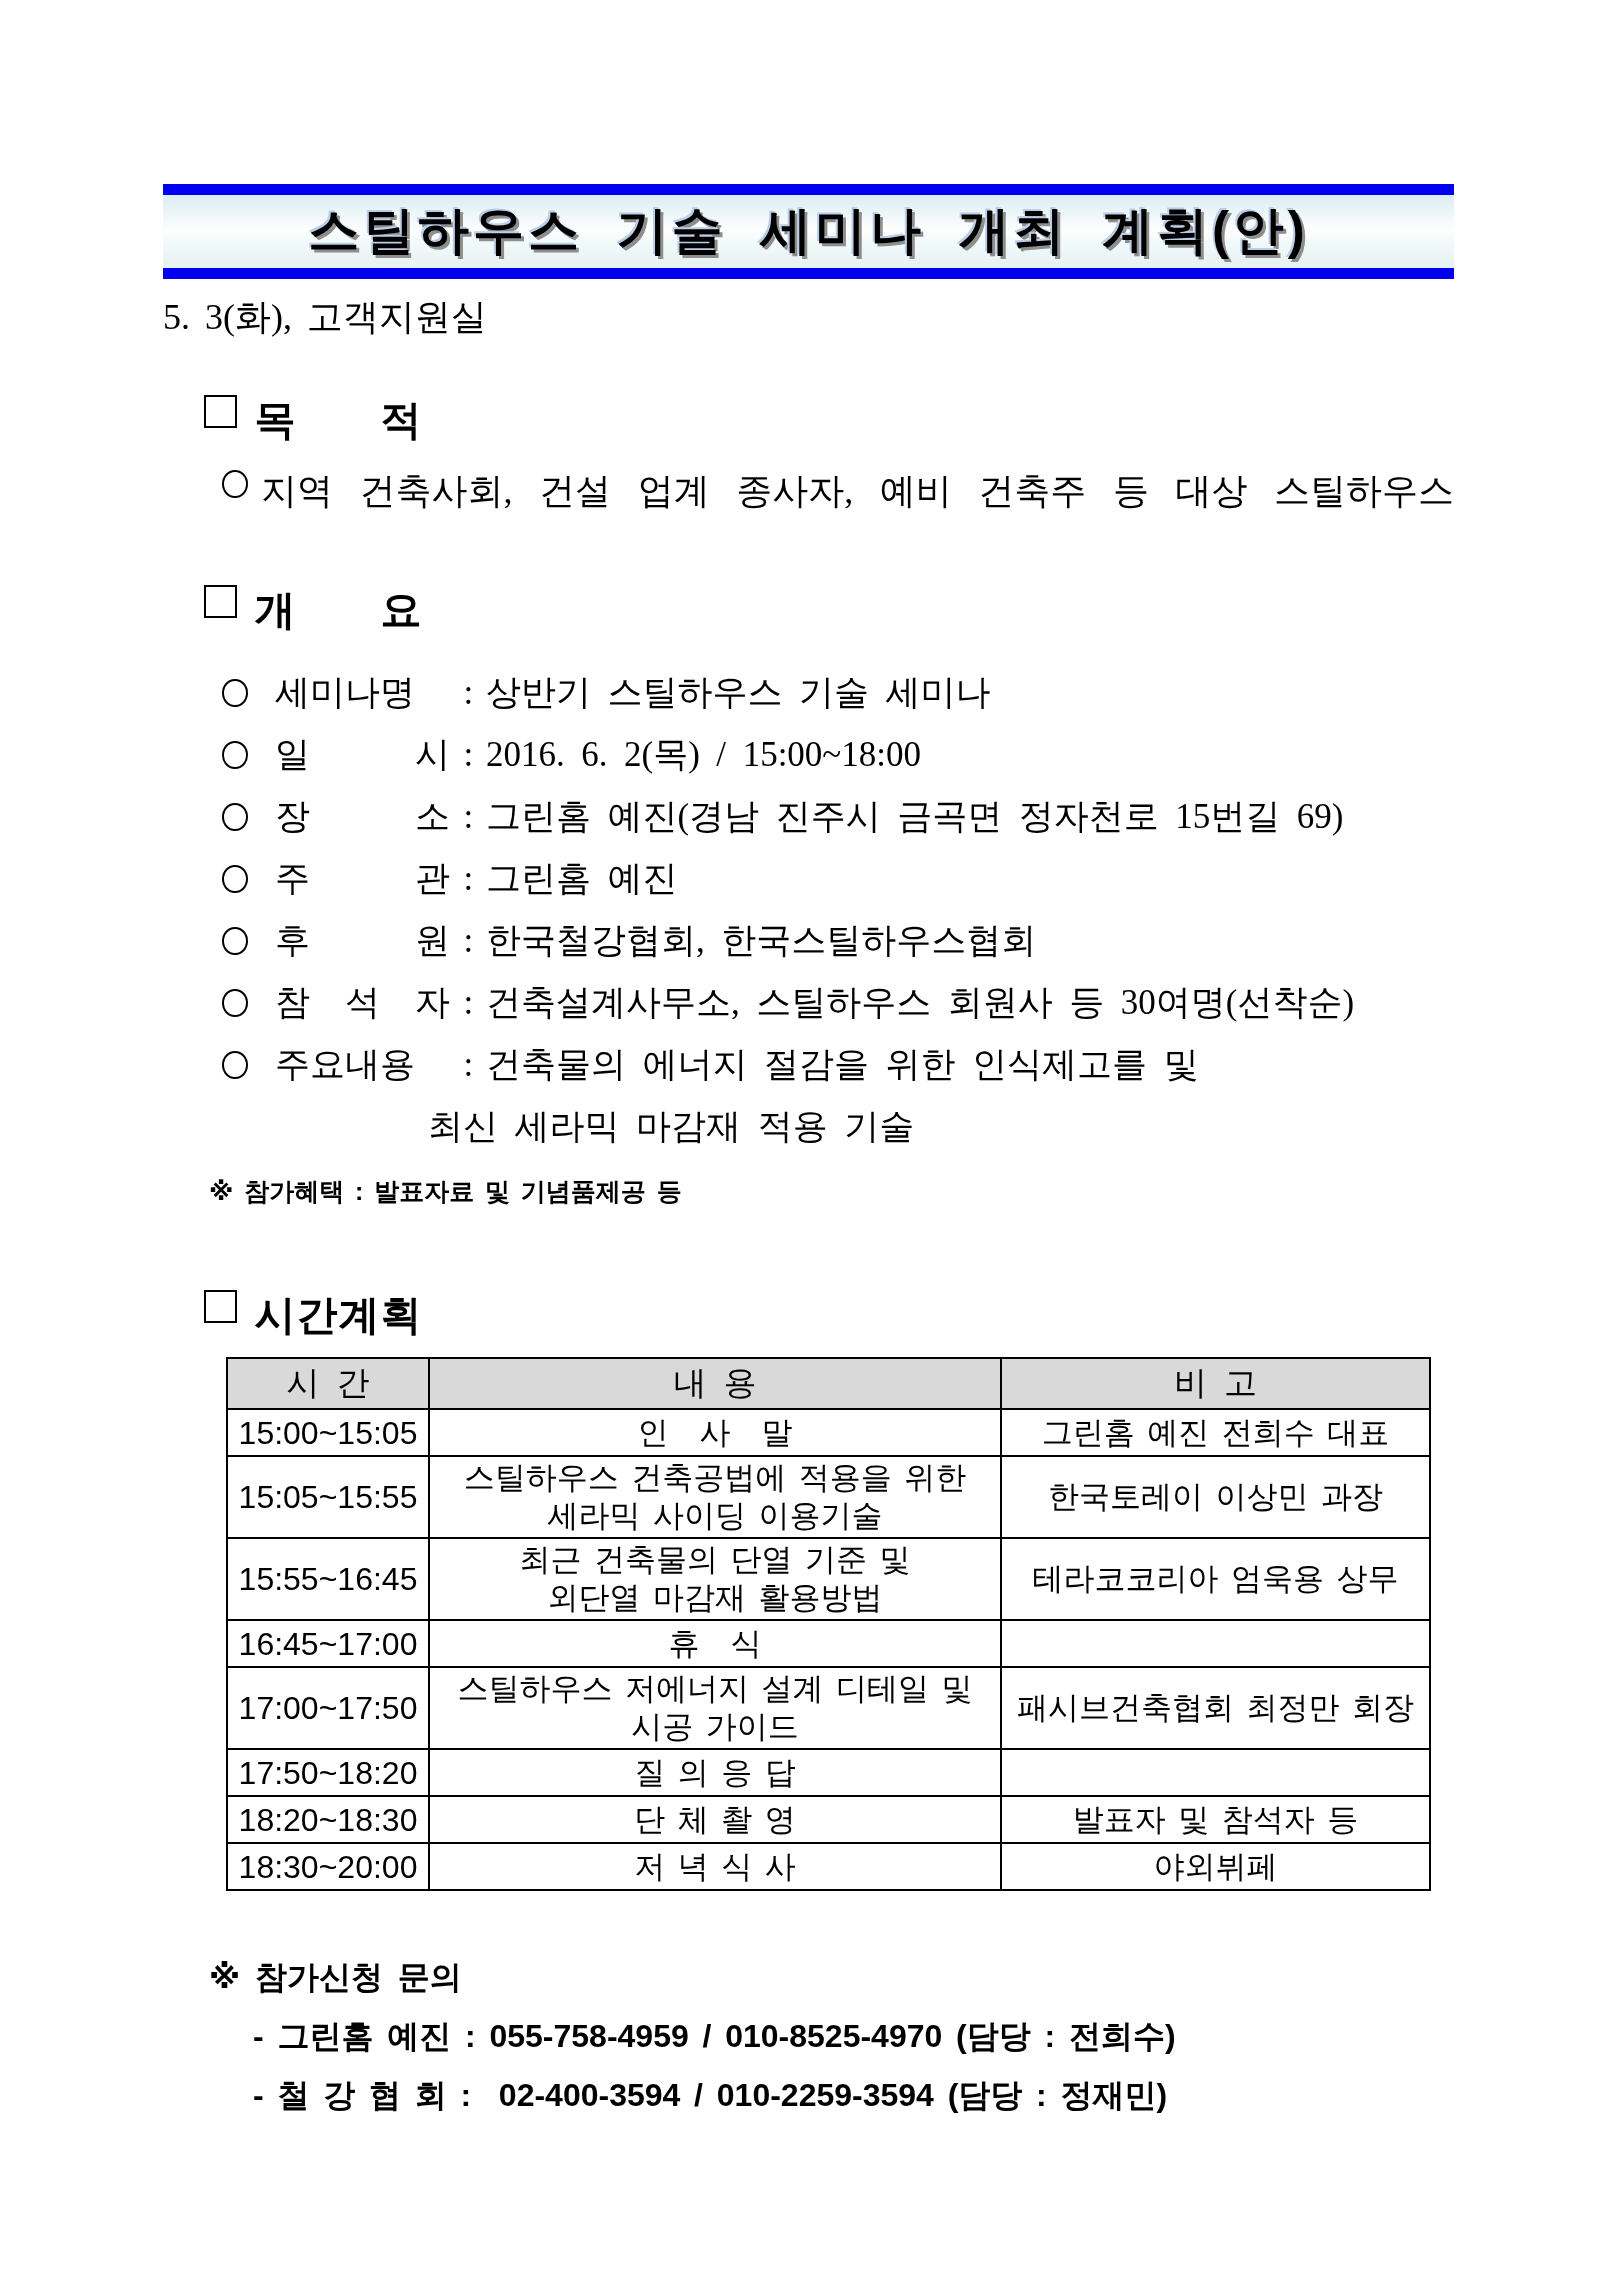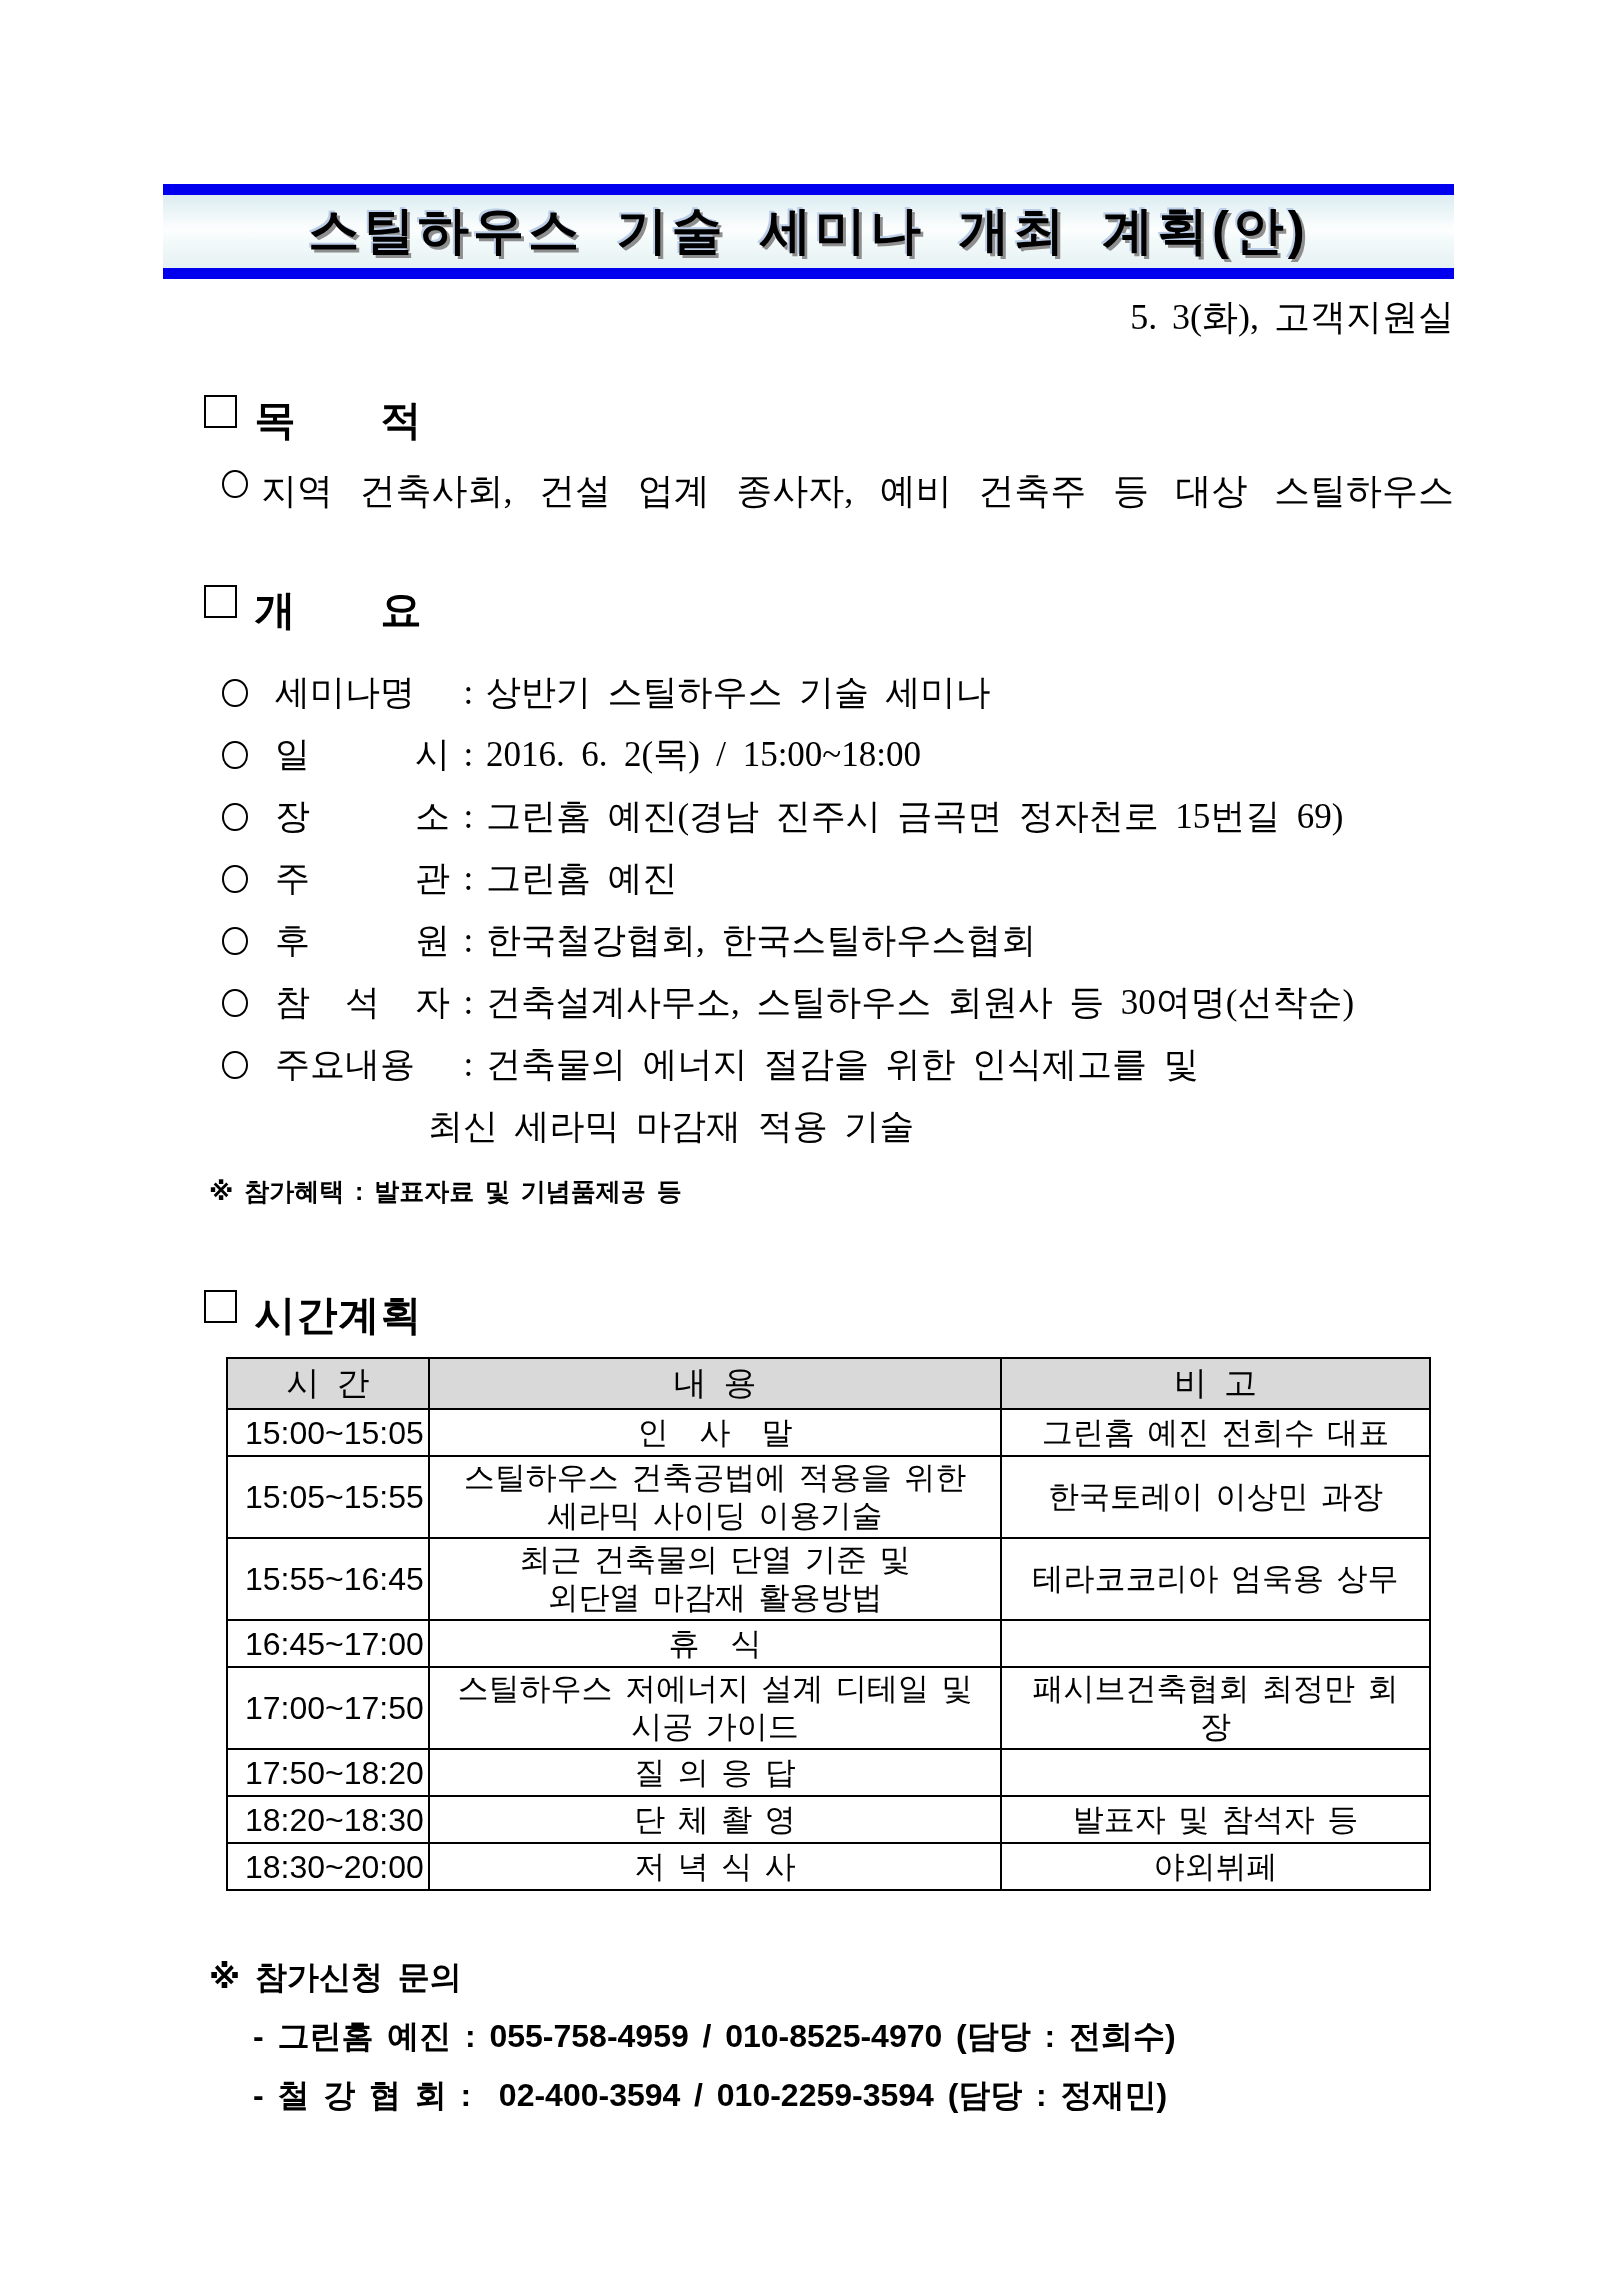--- a/index.html
+++ b/index.html
@@ -27,21 +27,20 @@
     font-family:"Liberation Sans","DejaVu Sans",sans-serif;
     font-weight:bold; font-size:51px;
     letter-spacing:3.9px; word-spacing:15.7px;
     color:#000;
     text-shadow:-2px -2px 0 #bccde8, 2.9px 2.9px 0 #8e8e8e;
     white-space:pre;
   }
 
   .date-line {
     margin-top:15.7px;
-    text-align:right;
     font-size:36px;
     line-height:45px;
     word-spacing:5.9px;
     white-space:pre;
   }
 
   
   .sec-heading {
     display:flex; align-items:flex-start;
     padding-left:41px;
@@ -110,21 +109,21 @@
     border:2.9px solid #000;
     font-family:"Liberation Sans","DejaVu Sans",sans-serif;
     font-size:31px;
   }
   .col-time { width:202px; }
   .col-content { width:572px; }
   .col-note { width:429px; }
   .sched-table th, .sched-table td {
     border:2px solid #000;
     text-align:center; vertical-align:middle;
-    padding:2px 17px;
+    padding:2px 10px;
   }
   .sched-table th {
     background:#d9d9d9;
     font-weight:normal; font-size:33px;
     height:43px; word-spacing:7.8px; white-space:pre;
   }
   .sched-table td { height:47px; line-height:38px; }
   .td-time { font-size:32px; letter-spacing:0px; }
   .td-content { word-spacing:3.9px; }
   .td-note { word-spacing:3.9px;margin-top:20px; }

